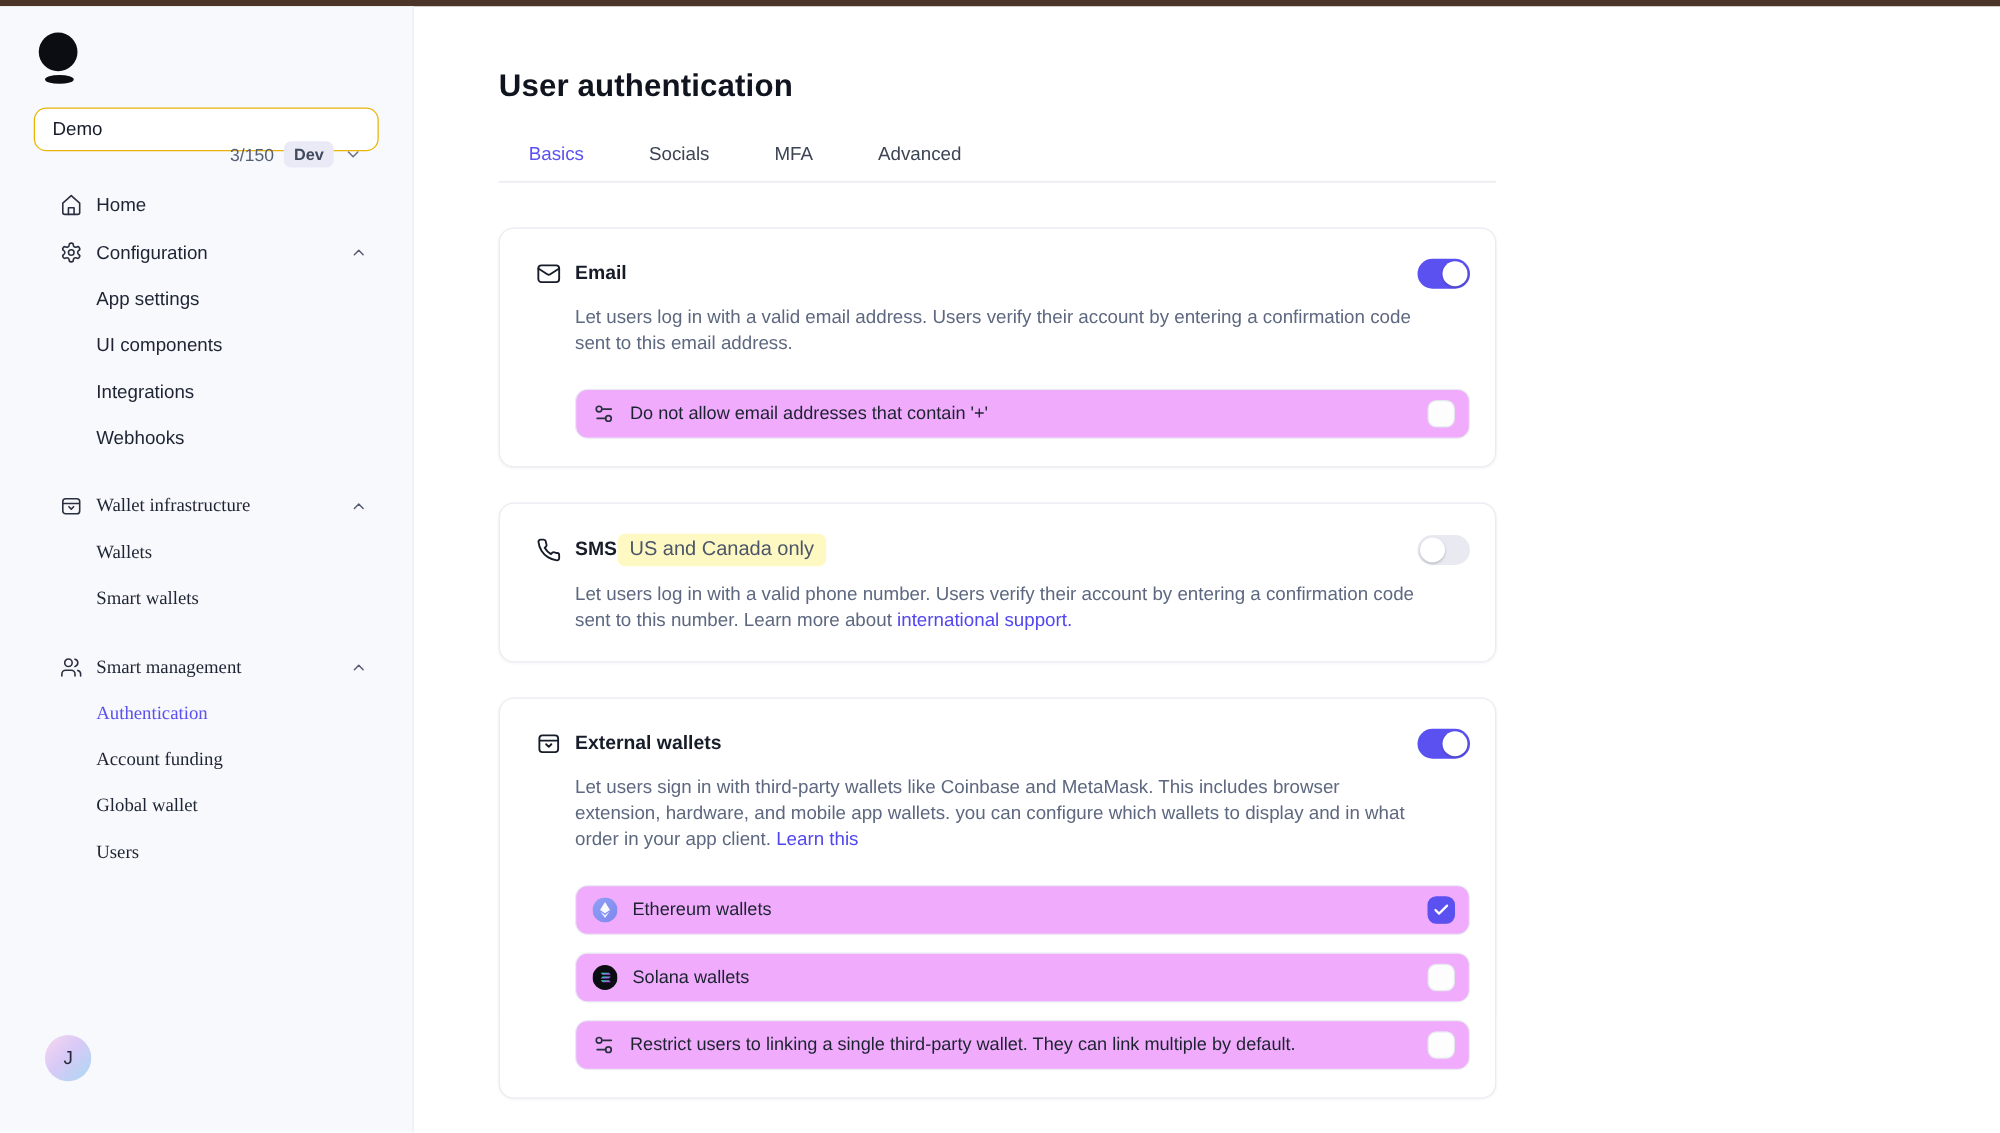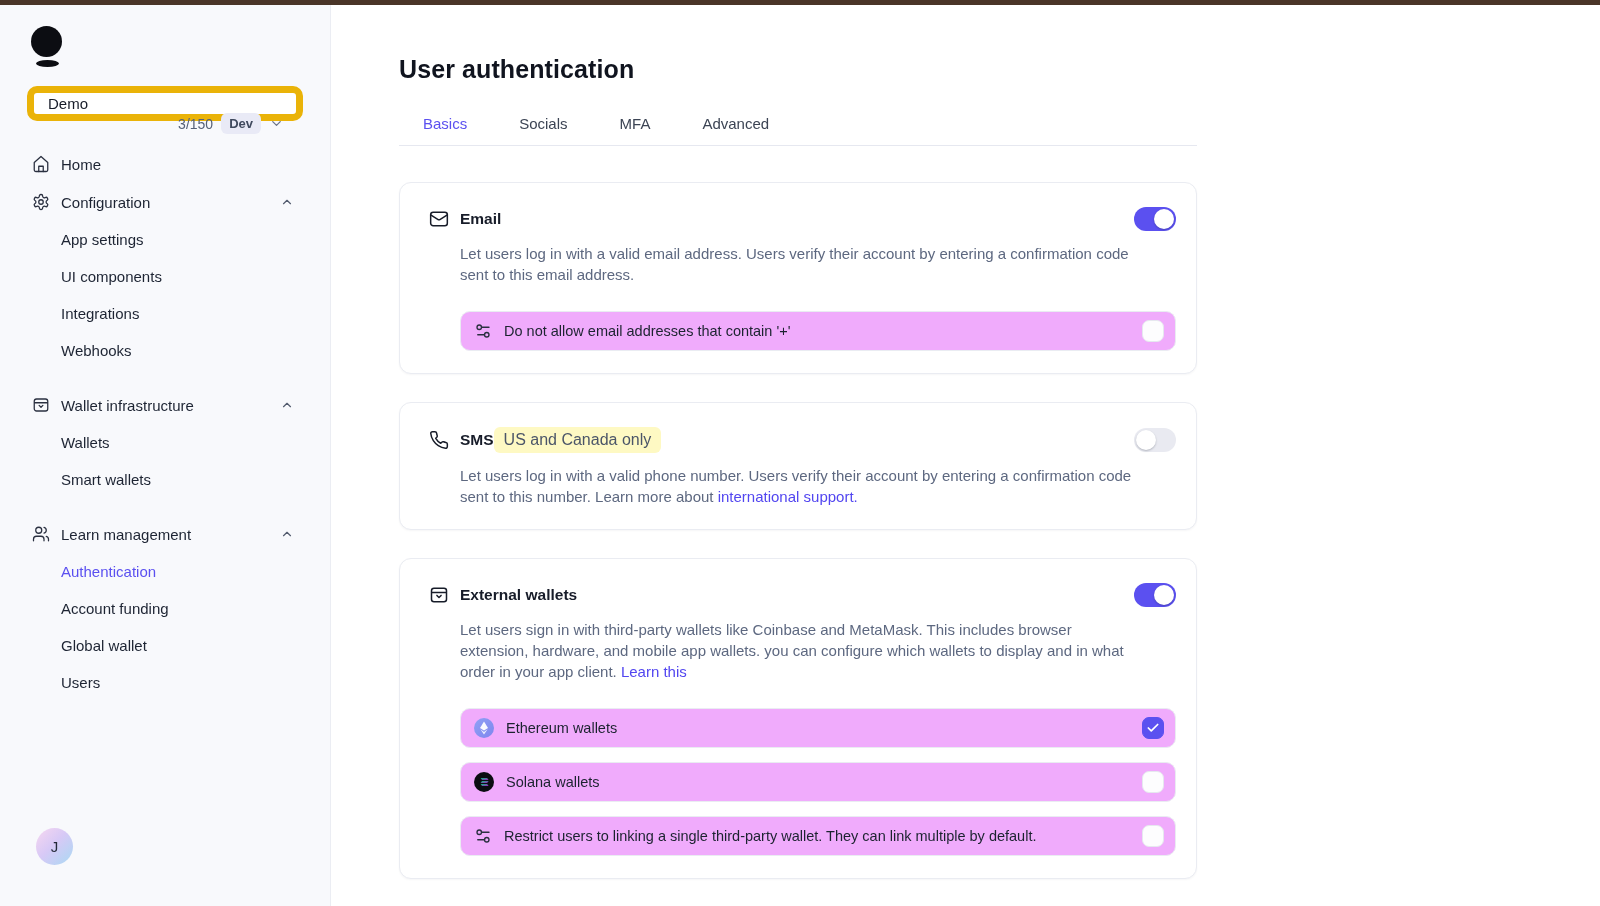--- a/index.html
+++ b/index.html
@@ -8,37 +8,37 @@
   .topbar { height:5px; width:100%; background:#4a3528; }
   .shell { display:flex; height:901px; }
 
   
   .sidebar { position:relative; width:331px; flex:0 0 331px; background:#f8f9fc;
     border-right:1px solid #ebedf3; padding:21px 0 0 0; }
   .logo { margin-left:31px; width:32px; }
   .logo-circle { width:31px; height:31px; border-radius:50%; background:#0c0d12; }
   .logo-chin { width:23px; height:7px; border-radius:50%; background:#0c0d12; margin:3px auto 0; }
   .workspace { margin:19px 27px 0 27px; height:35px; background:#fff;
-    border:7px solid #eab308; border-radius:10px; display:flex; align-items:center;
+    border:1px solid #eab308; border-radius:10px; display:flex; align-items:center;
     padding:0 12px 0 14px; cursor:pointer; }
   .ws-name { font-size:15px; color:#171c29; }
   .ws-right { margin-left:auto; display:flex; align-items:center; gap:8px;margin-top:40px; }
   .ws-usage { font-size:14px; color:#556077; }
   .ws-env { font-size:13px; color:#404a5e; background:#e9eaf6; border-radius:6px; padding:3px 8px;font-weight:bold; }
   .ws-chev { color:#6b7488; display:flex; }
 
-  nav { margin-top:24px; }
+  nav { margin-top:24px;margin-left:16px; }
   .nav-item { display:flex; align-items:center; height:38px; padding:0 36px 0 32px;
     font-size:15px; color:#1d2433; cursor:pointer; }
   .nav-item .nicon { width:18px; height:18px; color:#2a3040; margin-right:11px; display:flex; }
   .nav-item .chev { margin-left:auto; color:#525b6e; display:flex; }
   .nav-sub { display:flex; align-items:center; height:37px; padding-left:61px;
     font-size:15px; color:#1d2433; cursor:pointer; }
   .nav-sub.active { color:#5b50f0; }
-  .nav-group { margin-top:17px; }
+  .nav-group { margin-top:17px;font-family:Liberation Serif, serif; }
   .avatar { position:absolute; left:36px; bottom:41px; width:37px; height:37px; border-radius:50%;
     background:linear-gradient(135deg,#f7d8f0 0%, #d8c9f6 45%, #a9d9f3 100%);
     display:flex; align-items:center; justify-content:center; font-size:15px; color:#232938; cursor:pointer; }
 
   
   .main { flex:1; padding:50px 0 0 68px; }
   .page-title { font-size:25px; font-weight:700; letter-spacing:.1px; color:#10141f; }
   .tabs { display:flex; margin-top:31px; width:798px; border-bottom:1px solid #e6e8f0;
     padding-left:24px; }
   .tab { font-size:15px; color:#3c4454; padding-bottom:13px; margin-right:52px; cursor:pointer; }
@@ -221,21 +221,21 @@
           </div>
       </div>
 
       <div class="nav-group">
         <div class="nav-item">
           <span class="nicon">
               <svg class="s" viewBox="0 0 24 24" fill="none" stroke="currentColor" stroke-width="1.7" stroke-linecap="round" stroke-linejoin="round">
                 <use href="#i-users"></use>
               </svg>
             </span>
-          <span>Learn management</span>
+          <span>Smart management</span>
           <span class="chev">
               <svg width="14" height="14" viewBox="0 0 24 24" fill="none" stroke="currentColor" stroke-width="2" stroke-linecap="round" stroke-linejoin="round">
                 <use href="#i-chev-up"></use>
               </svg>
             </span>
         </div>
         <div class="nav-sub active">
             <span>Authentication</span>
           </div>
         <div class="nav-sub">

